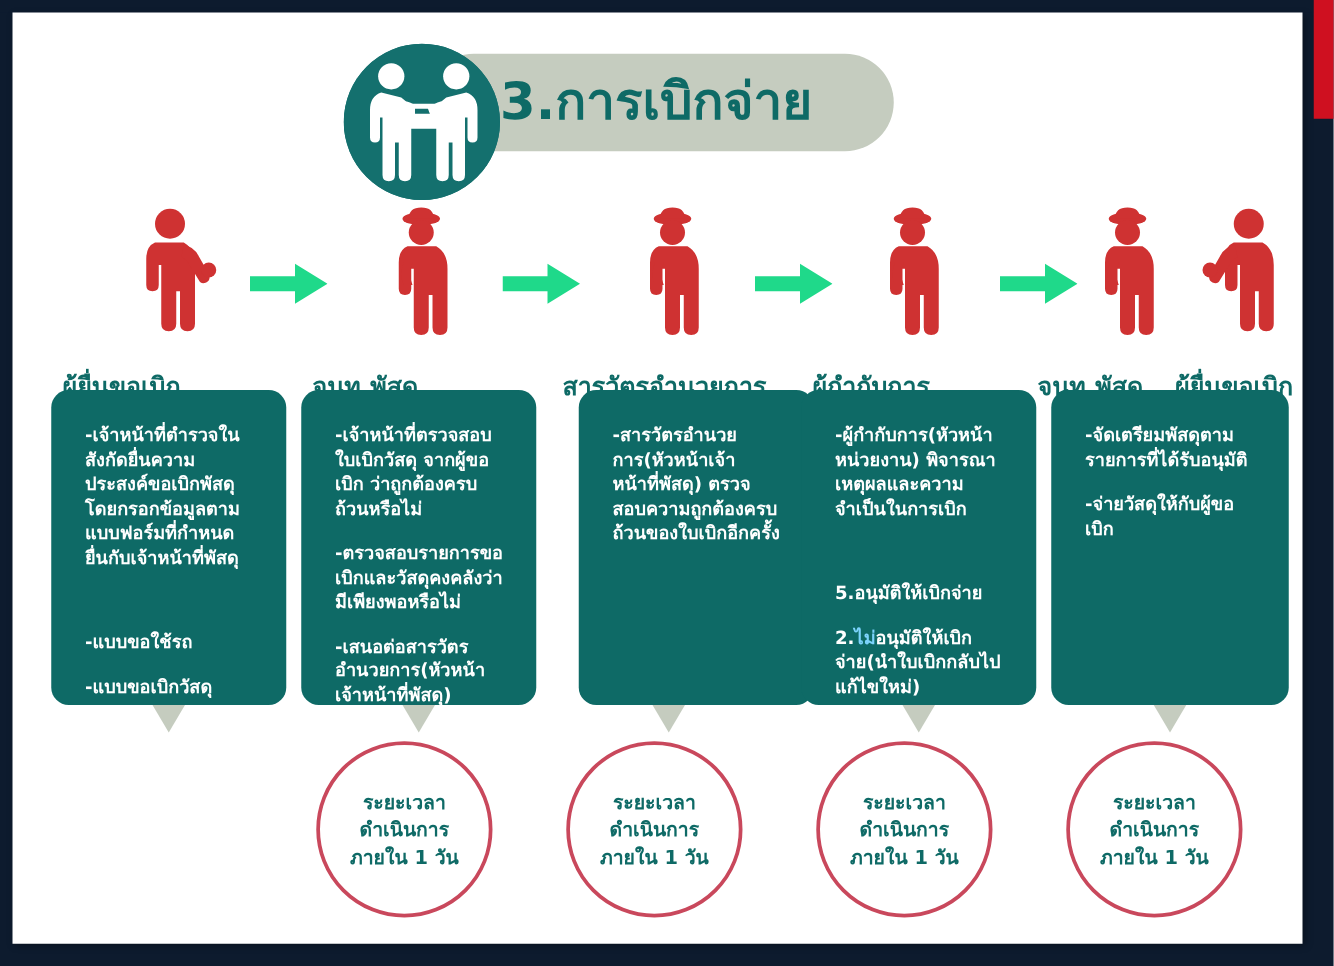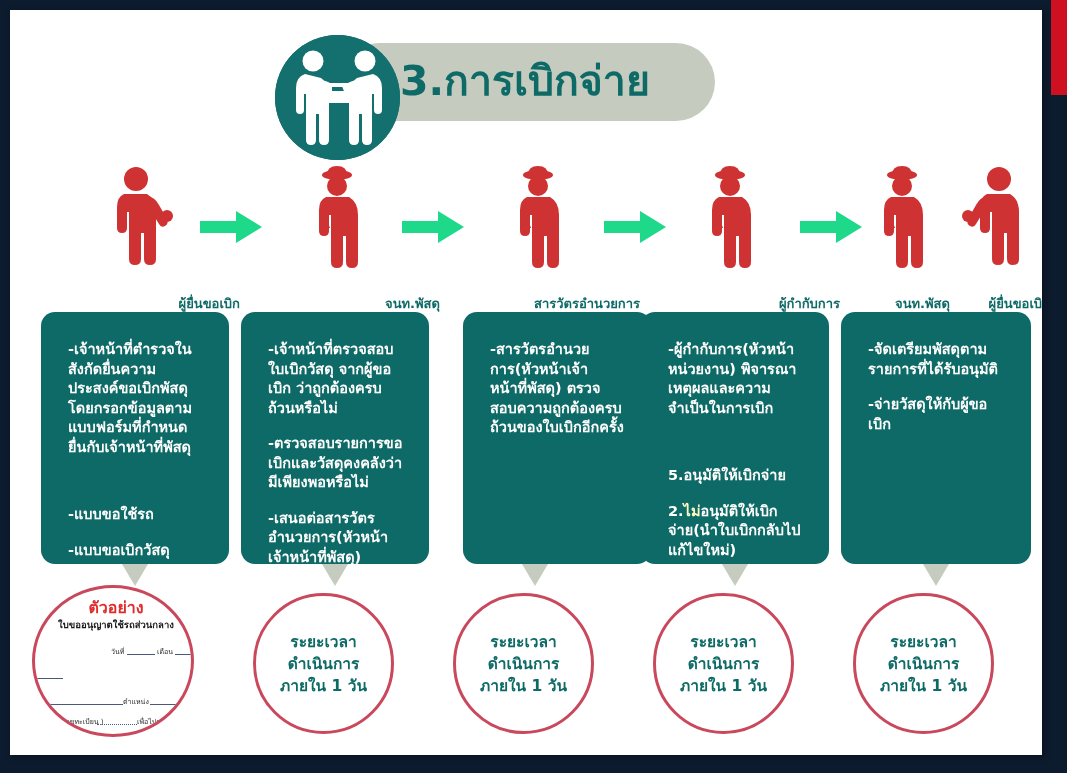--- a/index.html
+++ b/index.html
@@ -106,22 +106,22 @@
     position: absolute;
     top: 45px;
     width: 62px;
     height: 34px;
   }
   .arrow svg { display:block; }
 
   
   .role-label {
     position: absolute;
-    text-align: right;
-    font-size: 13px;
+    text-align: left;
+    font-size: 20px;
     font-weight: bold;
     color: #0e6a66;
     white-space: nowrap;
   }
 
   
   .box {
     position: absolute;
     top: 302px;
     width: 188px;
@@ -359,54 +359,34 @@
     </div>
 
     <div class="box" style="left:453px;">
       <p>-สารวัตรอำนวยการ(หัวหน้าเจ้าหน้าที่พัสดุ) ตรวจสอบความถูกต้องครบถ้วนของใบเบิกอีกครั้ง</p>
     </div>
 
     <div class="box" style="left:631px;">
       <p>-ผู้กำกับการ(หัวหน้าหน่วยงาน) พิจารณาเหตุผลและความจำเป็นในการเบิก</p>
       <div class="spacer"></div>
       <p> 5.อนุมัติให้เบิกจ่าย</p>
-      <p id="neg-line"> 2.<span class="neg" style="color: #fef9c3;">ไม่</span>อนุมัติให้เบิกจ่าย(นำใบเบิกกลับไปแก้ไขใหม่)</p>
+      <p id="neg-line"> 2.<span class="neg" style="color: #7dd3fc;">ไม่</span>อนุมัติให้เบิกจ่าย(นำใบเบิกกลับไปแก้ไขใหม่)</p>
     </div>
 
     <div class="box" style="left:831px; width:190px;">
       <p>-จัดเตรียมพัสดุตามรายการที่ได้รับอนุมัติ</p>
       <p>-จ่ายวัสดุให้กับผู้ขอเบิก</p>
     </div>
 
     <div class="pointer" style="left:112px;"></div>
     <div class="pointer" style="left:312px;"></div>
     <div class="pointer" style="left:512px;"></div>
     <div class="pointer" style="left:712px;"></div>
     <div class="pointer" style="left:913px;"></div>
 
-    <div class="form-circle">
-      <div class="form-title">ตัวอย่าง</div>
-      <div class="form-sub">ใบขออนุญาตใช้รถส่วนกลาง</div>
-
-      <div class="form-mini" style="left:76px; top:58px;">วันที่</div>
-      <div class="form-line" style="left:92px; top:66px; width:28px;"></div>
-      <div class="form-mini" style="left:122px; top:58px;">เดือน</div>
-      <div class="form-line" style="left:140px; top:66px; width:22px;"></div>
-
-      <div class="form-line" style="left:-6px; top:90px; width:34px;"></div>
-
-      <div class="form-line" style="left:-4px; top:116px; width:92px;"></div>
-      <div class="form-mini" style="left:88px; top:108px;">ตำแหน่ง</div>
-      <div class="form-line" style="left:115px; top:116px; width:48px;"></div>
-
-      <div class="form-mini" style="left:8px; top:128px;">(หมายเลขทะเบียน )</div>
-      <div class="form-dots" style="left:62px; top:136px; width:40px;"></div>
-      <div class="form-mini" style="left:102px; top:128px;">เพื่อไปราชการ</div>
-
-    </div>
 
     <div class="circle" style="left:243px;">
       <div class="circle-text">
         <div>ระยะเวลา</div>
         <div>ดำเนินการ</div>
         <div>ภายใน 1 วัน</div>
       </div>
     </div>
 
     <div class="circle" style="left:443px;">

